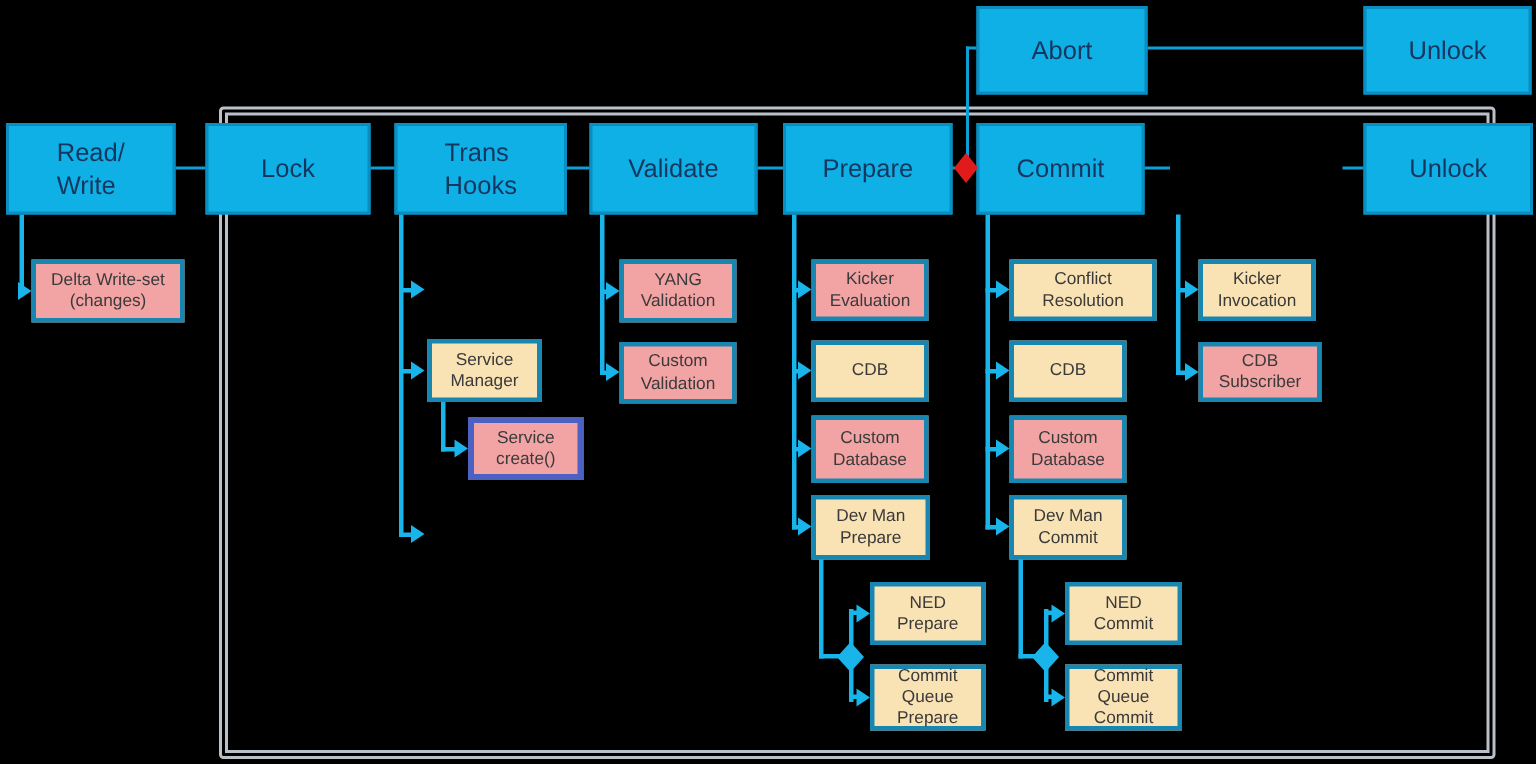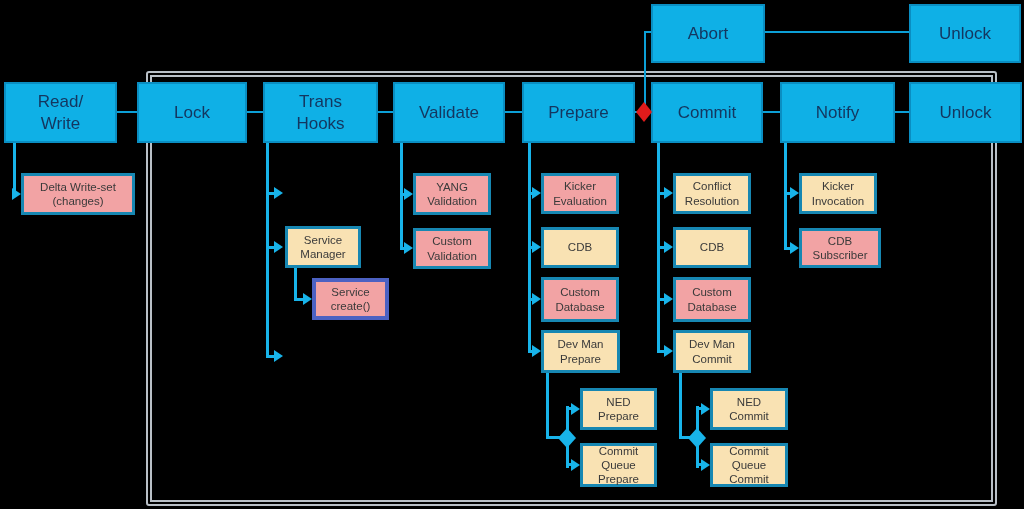--- a/index.html
+++ b/index.html
@@ -13,21 +13,21 @@
   .frame{position:absolute;border:6px double var(--gray);border-radius:3px;box-sizing:border-box;z-index:1;}
   .lnh{position:absolute;height:2px;background:var(--line);z-index:2;}
   .lnv{position:absolute;width:2px;background:var(--line);z-index:2;}
   .drop{position:absolute;width:3px;background:var(--arrow);z-index:2;}
   .stub{position:absolute;height:3px;background:var(--arrow);z-index:2;}
   .arr{position:absolute;width:0;height:0;border-top:6px solid transparent;
        border-bottom:6px solid transparent;border-left:9px solid var(--arrow);z-index:2;}
   .dia{position:absolute;z-index:4;clip-path:polygon(50% 0,100% 50%,50% 100%,0 50%);}
   .mb{position:absolute;box-sizing:border-box;background:var(--cyan);border:2px solid var(--cyan_border);
       color:var(--navy);font-size:17px;line-height:1.25;display:flex;align-items:center;justify-content:center;
-      text-align:center;white-space:pre-line;z-index:3;}
+      text-align:left;white-space:pre-line;z-index:3;}
   .sb{position:absolute;box-sizing:border-box;border:3px solid var(--teal);color:var(--subtext);
       font-size:11.5px;line-height:1.22;display:flex;align-items:center;justify-content:center;
       text-align:center;white-space:pre-line;z-index:3;}
   .pink{background:var(--pink);} .yellow{background:var(--yellow);}
   .indigo{border:4px solid var(--indigo);}
 </style>
 </head>
 <body>
 
 <div class="canvas">
@@ -111,24 +111,23 @@
   <div class="mb" style="left:909px;top:4px;width:112px;height:59px;">Unlock</div>
 
   <div class="mb" style="left:4px;top:82px;width:113px;height:61px;">Read/
 Write</div>
   <div class="mb" style="left:137px;top:82px;width:110px;height:61px;">Lock</div>
   <div class="mb" style="left:263px;top:82px;width:115px;height:61px;">Trans
 Hooks</div>
   <div class="mb" style="left:393px;top:82px;width:112px;height:61px;">Validate</div>
   <div class="mb" style="left:522px;top:82px;width:113px;height:61px;">Prepare</div>
   <div class="mb" style="left:651px;top:82px;width:112px;height:61px;">Commit</div>
-  <div class="mb" style="left:780px;top:82px;width:115px;height:61px;">Notify</div>
   <div class="mb" style="left:909px;top:82px;width:113px;height:61px;">Unlock</div>
 
-  <div class="sb pink" style="left:21px;top:173px;width:114px;height:42px;">Delta Write-set
+  <div class="sb pink" style="left:21px;top:173px;width:102px;height:42px;">Delta Write-set
 (changes)</div>
 
   <div class="sb yellow" style="left:285px;top:226px;width:76px;height:42px;">Service
 Manager</div>
   <div class="sb pink indigo" style="left:312px;top:278px;width:77px;height:42px;">Service
 create()</div>
 
   <div class="sb pink" style="left:413px;top:173px;width:78px;height:42px;">YANG
 Validation</div>
   <div class="sb pink" style="left:413px;top:228px;width:78px;height:41px;">Custom
@@ -140,21 +139,21 @@
   <div class="sb pink" style="left:541px;top:277px;width:78px;height:45px;">Custom
 Database</div>
   <div class="sb yellow" style="left:541px;top:330px;width:79px;height:43px;">Dev Man
 Prepare</div>
   <div class="sb yellow" style="left:580px;top:388px;width:77px;height:42px;">NED
 Prepare</div>
   <div class="sb yellow" style="left:580px;top:443px;width:77px;height:44px;">Commit
 Queue
 Prepare</div>
 
-  <div class="sb yellow" style="left:673px;top:173px;width:78px;height:41px;">Conflict
+  <div class="sb yellow" style="left:673px;top:173px;width:98px;height:41px;">Conflict
 Resolution</div>
   <div class="sb yellow" style="left:673px;top:227px;width:78px;height:41px;">CDB</div>
   <div class="sb pink" style="left:673px;top:277px;width:78px;height:45px;">Custom
 Database</div>
   <div class="sb yellow" style="left:673px;top:330px;width:78px;height:43px;">Dev Man
 Commit</div>
   <div class="sb yellow" style="left:710px;top:388px;width:78px;height:42px;">NED
 Commit</div>
   <div class="sb yellow" style="left:710px;top:443px;width:78px;height:44px;">Commit
 Queue

